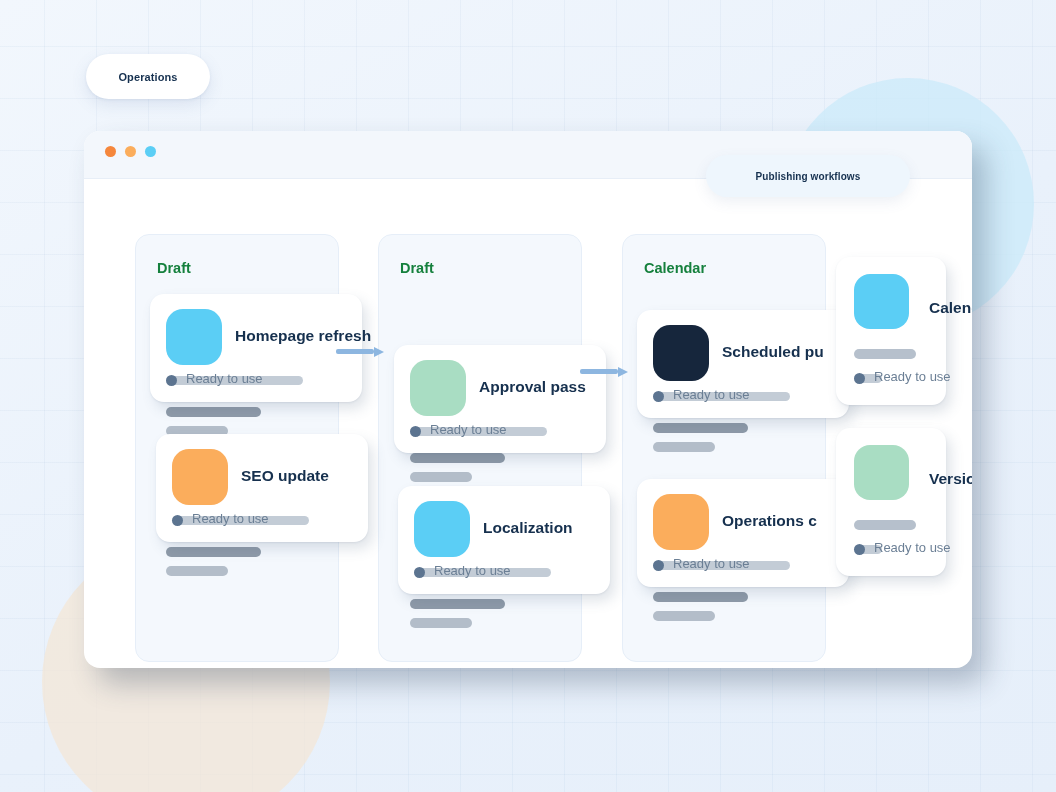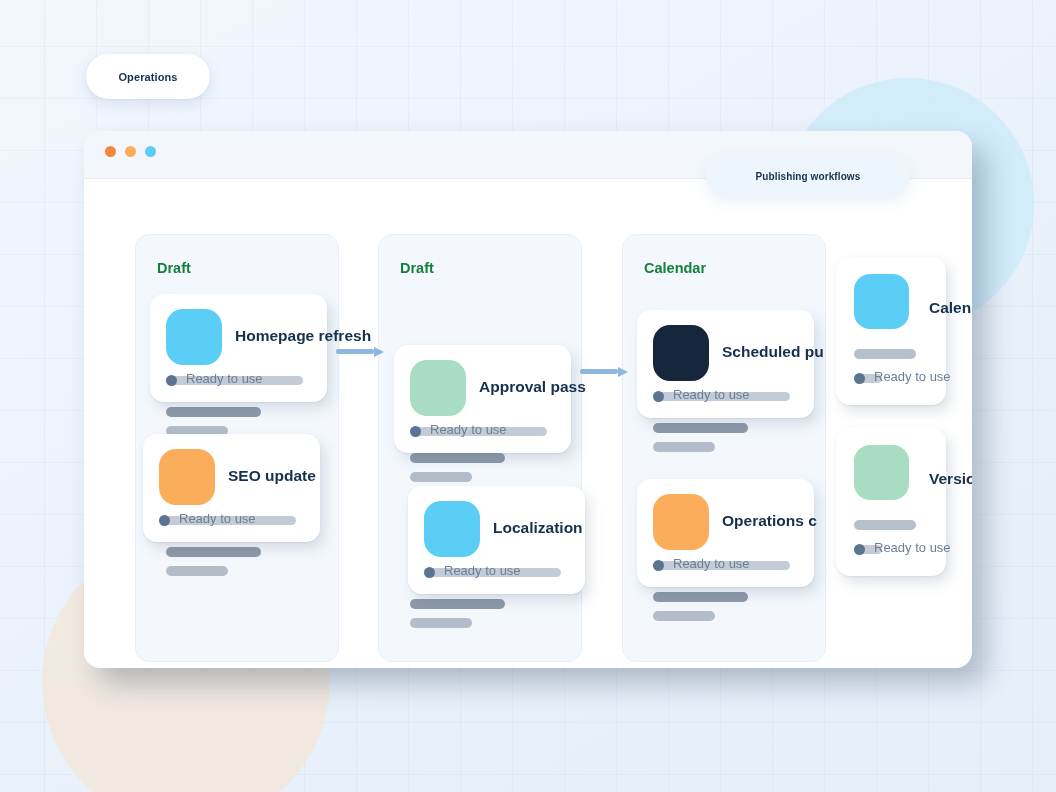--- a/index.html
+++ b/index.html
@@ -161,21 +161,21 @@
   
   .card {
     position: absolute;
     background: #ffffff;
     border-radius: 14px;
     box-shadow: 5px 7px 13px rgba(70,92,122,.17), 0 1px 2px rgba(70,92,122,.10);
     z-index: 5;
   }
 
   .card-wide {
-    width: 177px;
+    width: 212px;
     height: 108px;
   }
 
   .card-icon {
     position: absolute;
     left: 16px;
     top: 15px;
     width: 56px;
     height: 56px;
     border-radius: 17px;
@@ -334,21 +334,21 @@
         <div class="card-title">Homepage refresh</div>
         <div class="status-row">
           <div class="status-bar"></div>
           <div class="status-dot"></div>
           <div class="status-text">Ready to use</div>
         </div>
       </div>
       <div class="skel skel-dark" style="left:82px; top:228px; width:95px; height:10px;"></div>
       <div class="skel skel-light" style="left:82px; top:247px; width:62px; height:10px;"></div>
 
-      <div class="card card-wide" style="left:59px; top:255px;">
+      <div class="card card-wide" style="left:72px; top:255px;">
         <div class="card-icon" style="background:#fbad5c"></div>
         <div class="card-title">SEO update</div>
         <div class="status-row">
           <div class="status-bar"></div>
           <div class="status-dot"></div>
           <div class="status-text">Ready to use</div>
         </div>
       </div>
       <div class="skel skel-dark" style="left:82px; top:368px; width:95px; height:10px;"></div>
       <div class="skel skel-light" style="left:82px; top:387px; width:62px; height:10px;"></div>
@@ -358,21 +358,21 @@
         <div class="card-title">Approval pass</div>
         <div class="status-row">
           <div class="status-bar"></div>
           <div class="status-dot"></div>
           <div class="status-text">Ready to use</div>
         </div>
       </div>
       <div class="skel skel-dark" style="left:326px; top:274px; width:95px; height:10px;"></div>
       <div class="skel skel-light" style="left:326px; top:293px; width:62px; height:10px;"></div>
 
-      <div class="card card-wide" style="left:324px; top:307px;padding-left:48px;">
+      <div class="card card-wide" style="left:314px; top:307px;padding-left:48px;">
         <div class="card-icon" style="background:#5bcef5"></div>
         <div class="card-title">Localization</div>
         <div class="status-row">
           <div class="status-bar"></div>
           <div class="status-dot"></div>
           <div class="status-text">Ready to use</div>
         </div>
       </div>
       <div class="skel skel-dark" style="left:326px; top:420px; width:95px; height:10px;"></div>
       <div class="skel skel-light" style="left:326px; top:439px; width:62px; height:10px;"></div>

